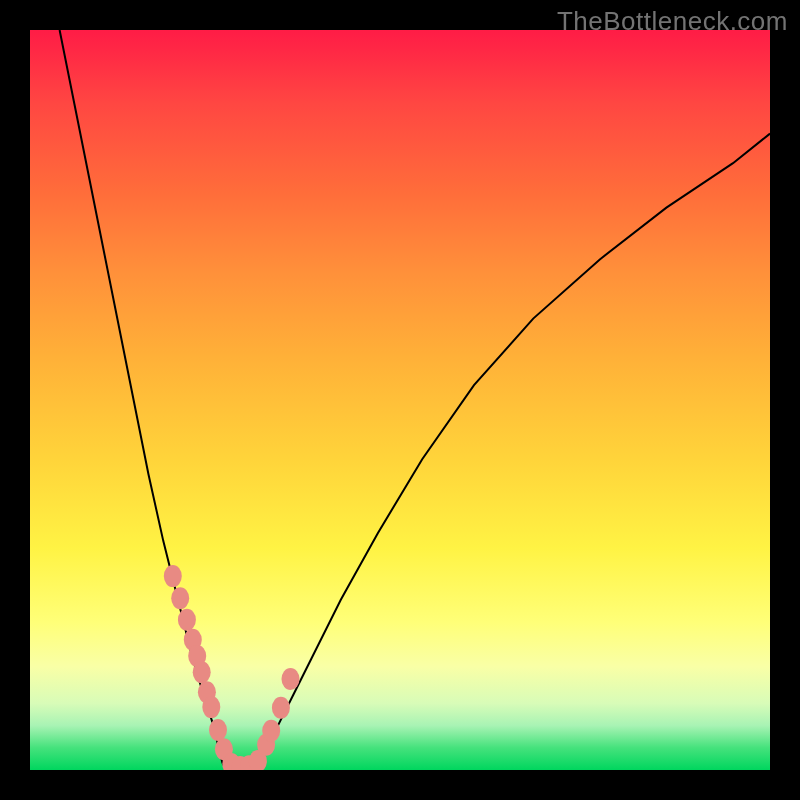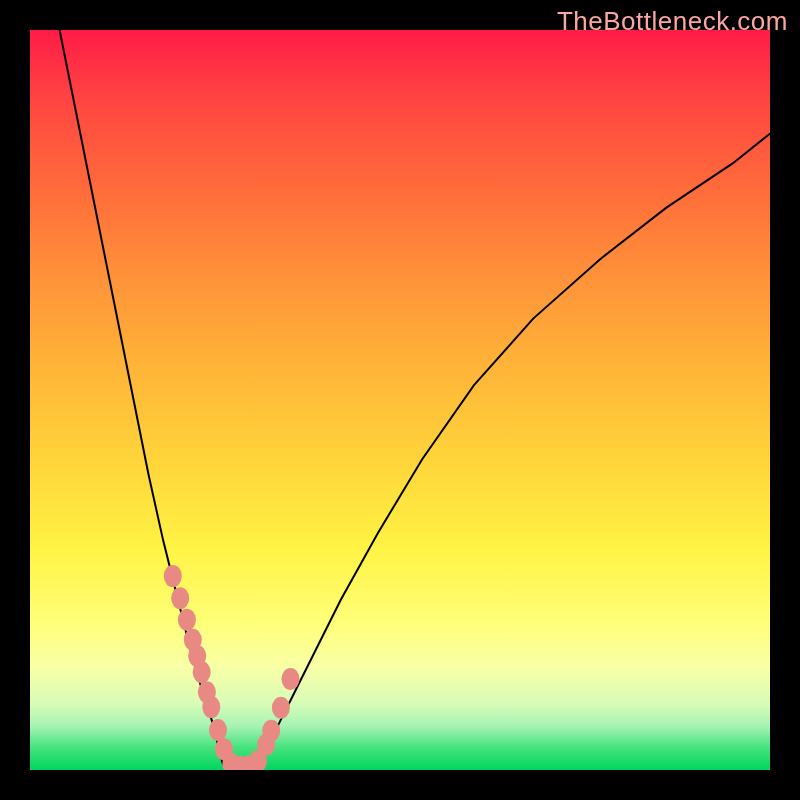--- a/index.html
+++ b/index.html
@@ -36,21 +36,21 @@
       #D8FCB8 91%,
       #A8F3B4 94%,
       #45E27C 97%,
       #00D65E 100%
     );
   }
   .watermark {
     position: absolute;
     top: 6px;
     right: 12px;
-    color: #fca5a5;
+    color: #737373;
     font-size: 26px;
     letter-spacing: 0.5px;
     font-weight: 400;
   }
   svg.overlay {
     position: absolute;
     left: 0;
     top: 0;
     width: 740px;
     height: 740px;

